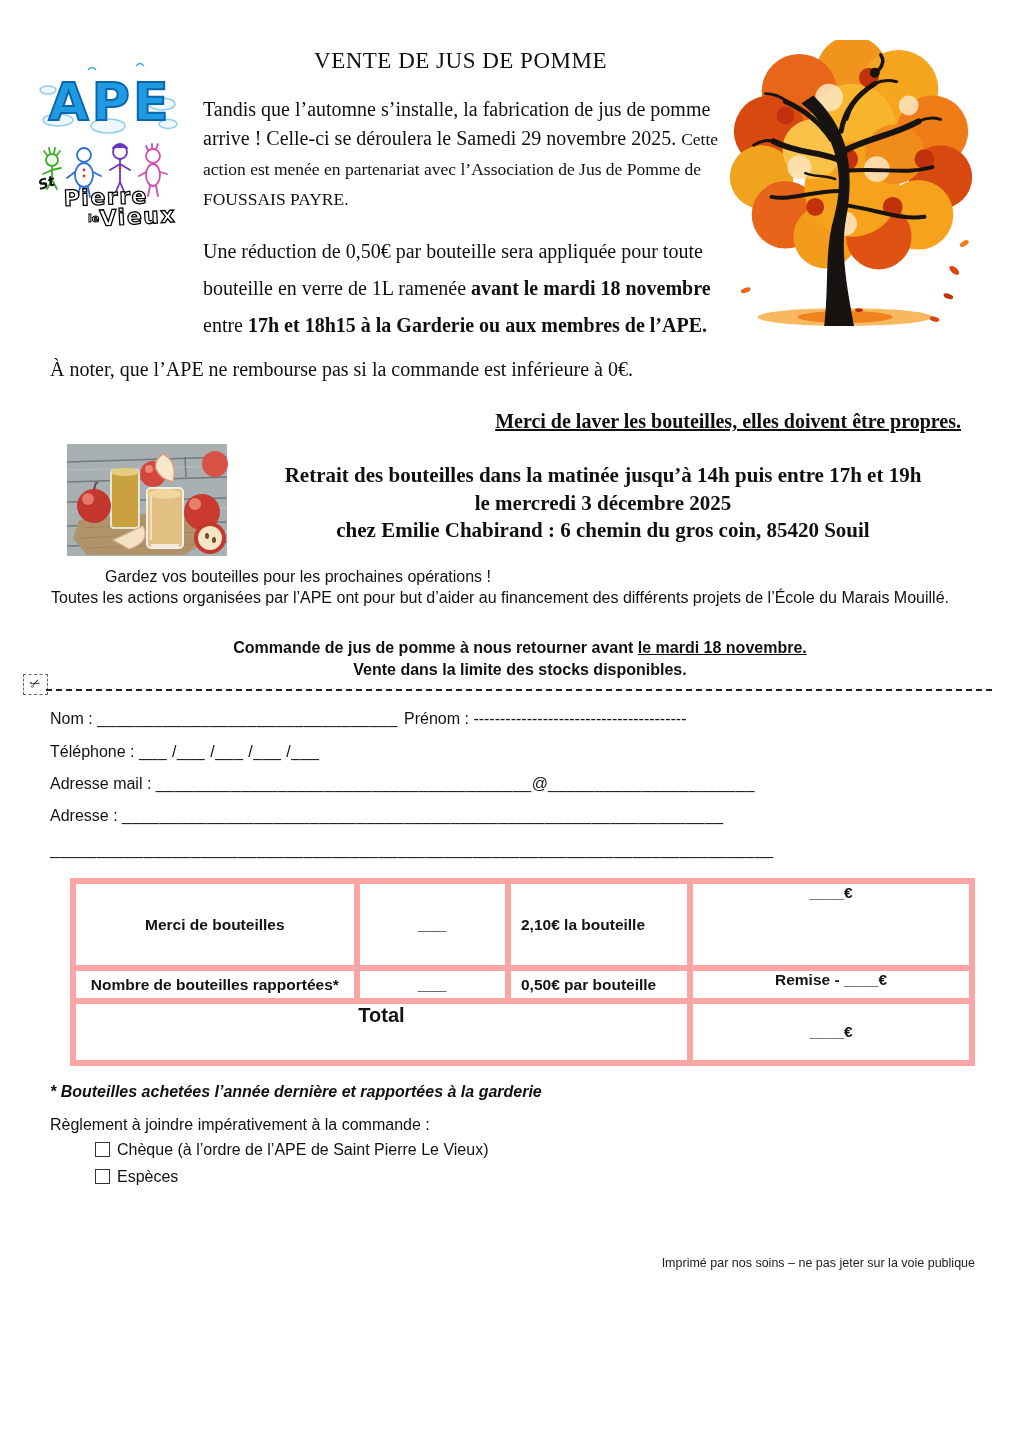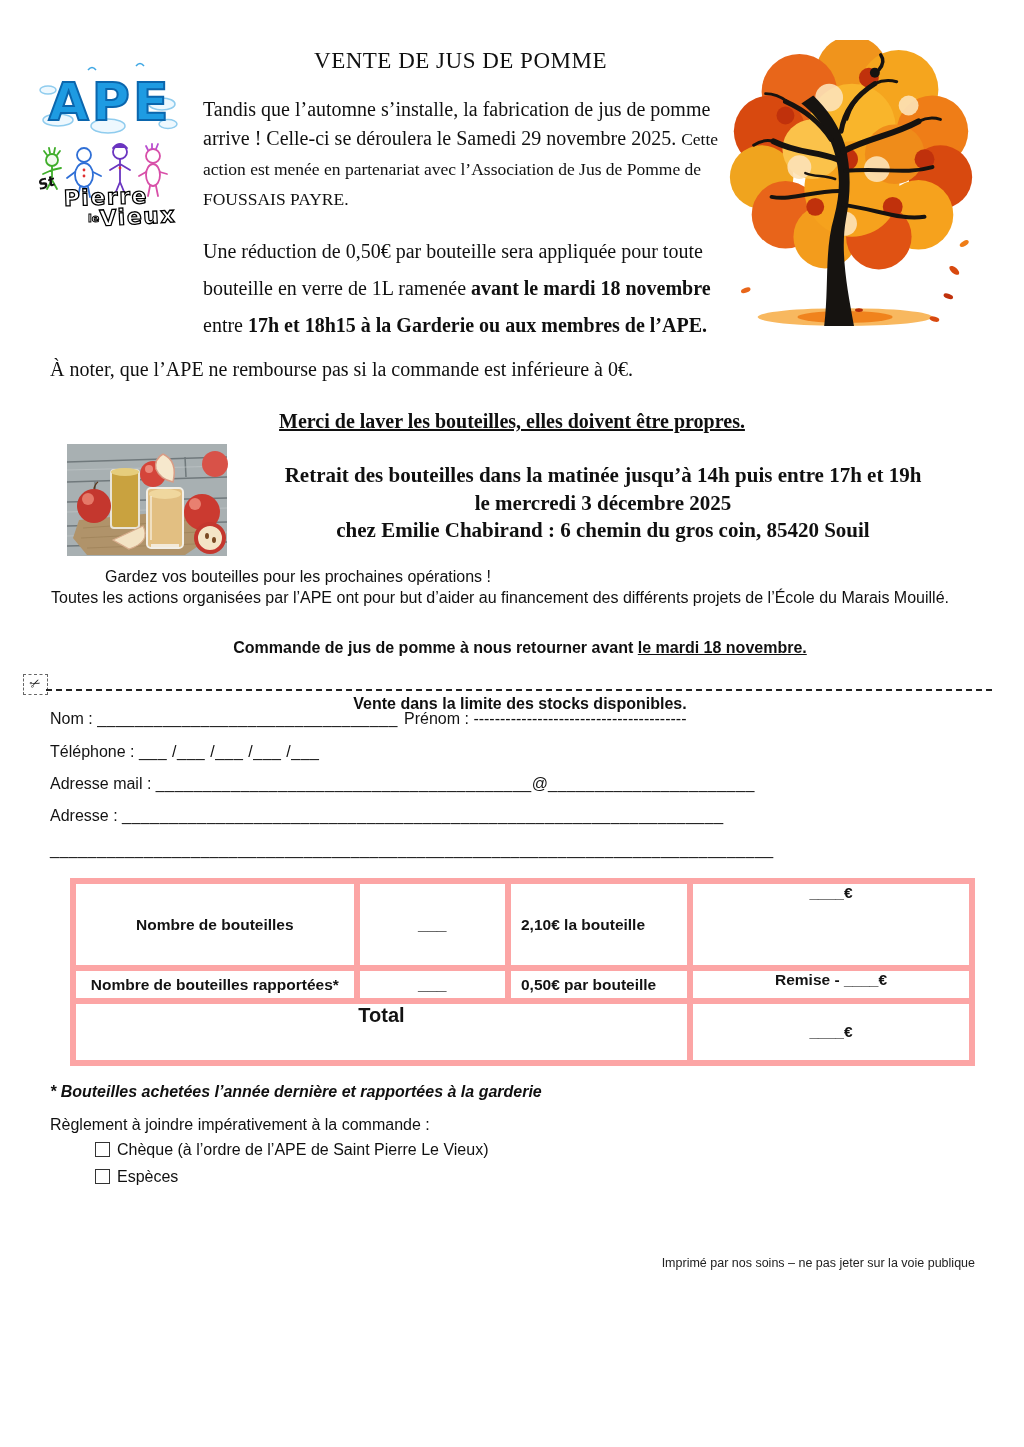--- a/index.html
+++ b/index.html
@@ -7,28 +7,28 @@
         font-family:"Liberation Serif", serif;color:#101010;overflow:hidden;}
   .abs{position:absolute;}
 
   .title{left:203px;top:48px;width:515px;text-align:center;font-size:23px;letter-spacing:.5px;}
   .p1{left:203px;top:95px;width:522px;font-size:20px;line-height:29px;}
   .p1 .small{font-size:17.5px;}
   .p2{left:203px;top:233px;width:522px;font-size:20px;line-height:37px;}
   .b{font-weight:bold;}
   .u{text-decoration:underline;}
   .note{left:50px;top:358px;width:760px;font-size:20px;}
-  .wash{left:50px;top:410px;width:924px;text-align:center;font-size:20px;font-weight:bold;text-decoration:underline;}
+  .wash{left:37px;top:410px;width:924px;text-align:right;font-size:20px;font-weight:bold;text-decoration:underline;}
   .pickup{left:232px;top:462px;width:742px;text-align:center;font-weight:bold;font-size:21px;line-height:27.5px;}
 
   .sans{font-family:"Liberation Sans", sans-serif;}
   .keep{left:105px;top:568px;font-size:16px;}
   .purpose{left:30px;top:589px;width:940px;text-align:center;font-size:16px;}
   .order{left:50px;top:639px;width:940px;text-align:center;font-size:16px;font-weight:bold;}
-  .stock{left:50px;top:695px;width:940px;text-align:center;font-size:16px;font-weight:bold;}
+  .stock{left:50px;top:661px;width:940px;text-align:center;font-size:16px;font-weight:bold;}
 
   .cutline{left:46px;width:946px;top:689px;border-top:2px dashed #222;height:0;}
   .scissors{left:23px;top:674px;width:23px;height:19px;border:1px dashed #666;
             font-size:13px;line-height:18px;text-align:center;}
   .scissors span{display:inline-block;transform:rotate(-24deg);}
 
   .frow{font-size:16px;color:#131313;}
   .row-nom{left:50px;top:710px;}
   .prenom{left:404px;top:710px;}
   .row-tel{left:50px;top:743px;}
@@ -247,21 +247,21 @@
   <div class="abs sans frow row-nom"><span>Nom :</span> <span class="fl">________________________________</span></div>
   <div class="abs sans frow prenom"><span>Prénom :</span> <span>----------------------------------------</span></div>
   <div class="abs sans frow row-tel"><span>Téléphone :</span> <span class="fl">___ /___ /___ /___ /___</span></div>
   <div class="abs sans frow row-mail"><span>Adresse mail :</span> <span class="fl">________________________________________</span><span>@</span><span class="fl">______________________</span></div>
   <div class="abs sans frow row-adr"><span>Adresse :</span> <span class="fl">________________________________________________________________</span></div>
   <div class="abs sans frow row-adr2"><span class="fl">_____________________________________________________________________________</span></div>
 
   <table class="abs order">
     <tbody>
         <tr class="r1">
-      <td class="c-label">Nombre de bouteilles</td>
+      <td class="c-label">Merci de bouteilles</td>
       <td class="c-qty">___</td>
       <td class="c-price">2,10€ la bouteille</td>
       <td class="c-amount">____€</td>
     </tr>
     <tr class="r2">
       <td class="c-label">Nombre de bouteilles rapportées*</td>
       <td class="c-qty">___</td>
       <td class="c-price">0,50€ par bouteille</td>
       <td class="c-amount">Remise - ____€</td>
     </tr>

